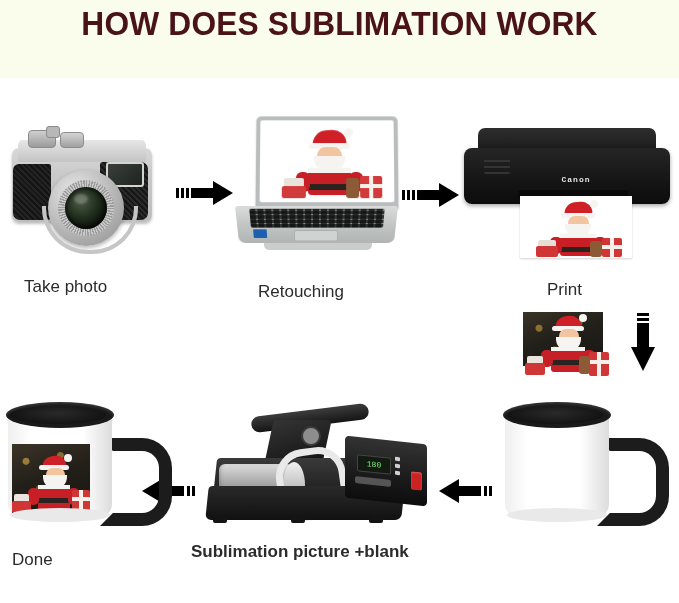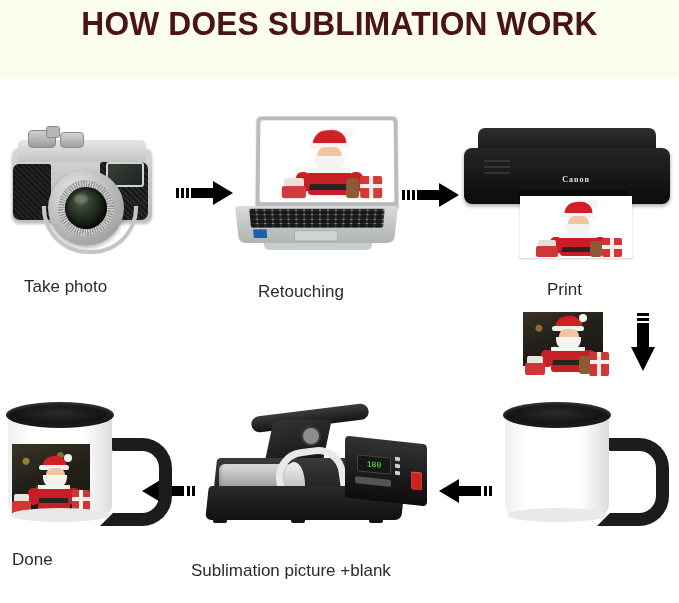--- a/index.html
+++ b/index.html
@@ -173,21 +173,21 @@
     box-shadow:0 2px 4px rgba(0,0,0,.35);
   }
   .pr-slot{
     position:absolute;left:56px;top:62px;width:110px;height:8px;
     background:#0a0a0a;border-radius:2px;
   }
   .pr-logo{
     position:absolute;left:86px;top:46px;width:56px;height:11px;
     display:flex;align-items:center;justify-content:center;
     color:#e4e4e4;font-size:8px;font-weight:bold;letter-spacing:1px;
-    font-family:Liberation Serif, serif;
+    font-family:Liberation Mono, monospace;
   }
   .pr-btns{
     position:absolute;left:22px;top:28px;width:26px;height:18px;
     background:repeating-linear-gradient(0deg,#3a3a3a 0 2px,transparent 2px 6px);
     border-radius:2px;opacity:.8;
   }
   .pr-paper{
     position:absolute;left:58px;top:68px;width:112px;height:62px;
     background:#ffffff;
     box-shadow:0 1px 2px rgba(0,0,0,.18);
@@ -523,15 +523,15 @@
         <div style="position:absolute;left:60px;top:53px;width:18px;height:4px;background:#f7f0ea;"></div>
       </div>
     </div>
     <div class="mug-bottom"></div>
     <div class="mug-rim">
       <div class="mug-rim-in"></div>
     </div>
   </div>
 
   <div class="cap" style="left:12px;top:549px;">Done</div>
-  <div class="cap" style="left:191px;top:560px;">Sublimation picture +blank</div>
+  <div class="cap" style="left:191px;top:541px;font-weight:bold;">Sublimation picture +blank</div>
 
 </div>
 
 </body></html>

